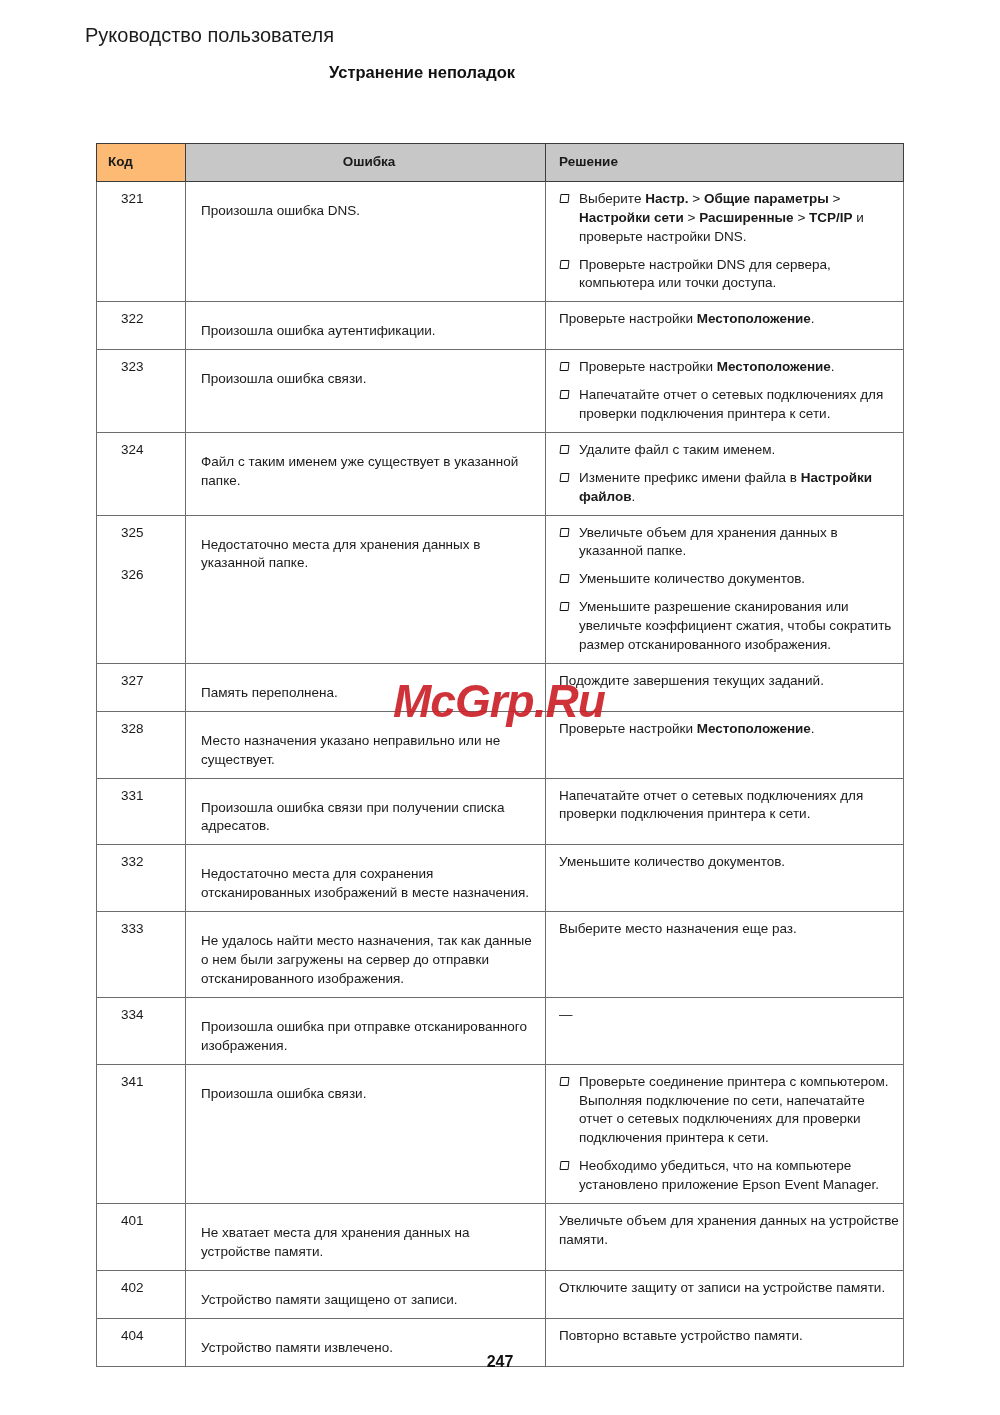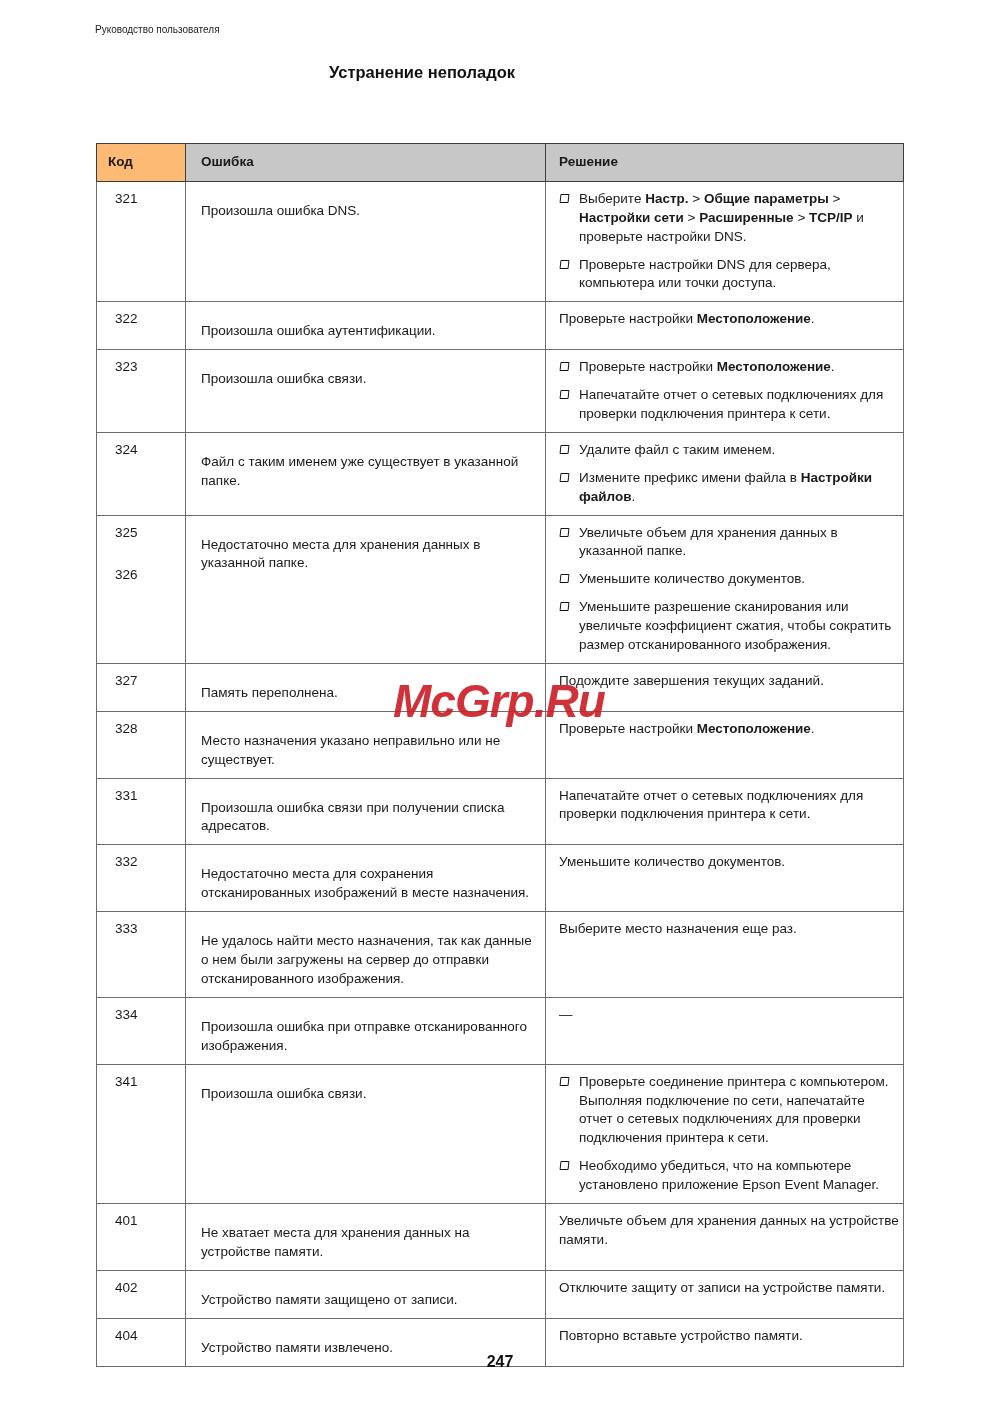--- a/index.html
+++ b/index.html
@@ -5,48 +5,48 @@
   * { margin:0; padding:0; box-sizing:border-box; }
   html,body { background:#ffffff; }
   body {
     position:relative;
     width:1000px; height:1415px;
     font-family:"Liberation Sans", sans-serif;
     color:#161616;
     overflow:hidden;
   }
   .page-header-left {
-    position:absolute; left:95px; top:24px;
-    font-size:10px; color:#1c1c1c;
+    position:absolute; left:85px; top:24px;
+    font-size:20px; color:#1c1c1c;
   }
   .doc-title {
     position:absolute; left:0; top:63px; width:844px;
     text-align:center; font-weight:bold; font-size:16.5px; color:#111;
   }
   table.err-table {
     position:absolute; left:96px; top:143px; width:807px;
     border-collapse:collapse; table-layout:fixed;
     font-size:13.5px; line-height:1.4; color:#1a1a1a;
     border:1px solid #3c3c3c;
   }
   col.c-code  { width:89px; }
   col.c-error { width:360px; }
   col.c-sol   { width:358px; }
   .err-table th {
     background:#c7c7c7;
     font-weight:bold; text-align:left; font-size:13.5px;
     border:1px solid #3c3c3c;
     padding:9px 8px 9px 11px;
   }
-  .err-table th.h-error { padding-left:15px; }
+  .err-table th.h-error { padding-left:15px;text-align:center; }
   .err-table th.h-sol   { padding-left:13px; }
   .err-table td {
     border:1px solid #6d6d6d;
     vertical-align:top;
-    padding:8px 8px 8px 18px;
+    padding:8px 8px 8px 24px;
   }
   .err-table td.cell-error { padding:20px 12px 8px 15px; }
   .err-table td.cell-sol   { padding:8px 4px 8px 13px; }
   .code-line { margin-top:24px; }
   .code-line:first-child { margin-top:0; }
   .sol-item { display:flex; margin-bottom:9px; }
   .sol-item:last-child { margin-bottom:0; }
   .bullet-square {
     flex:0 0 auto;
     width:9px; height:9px;

